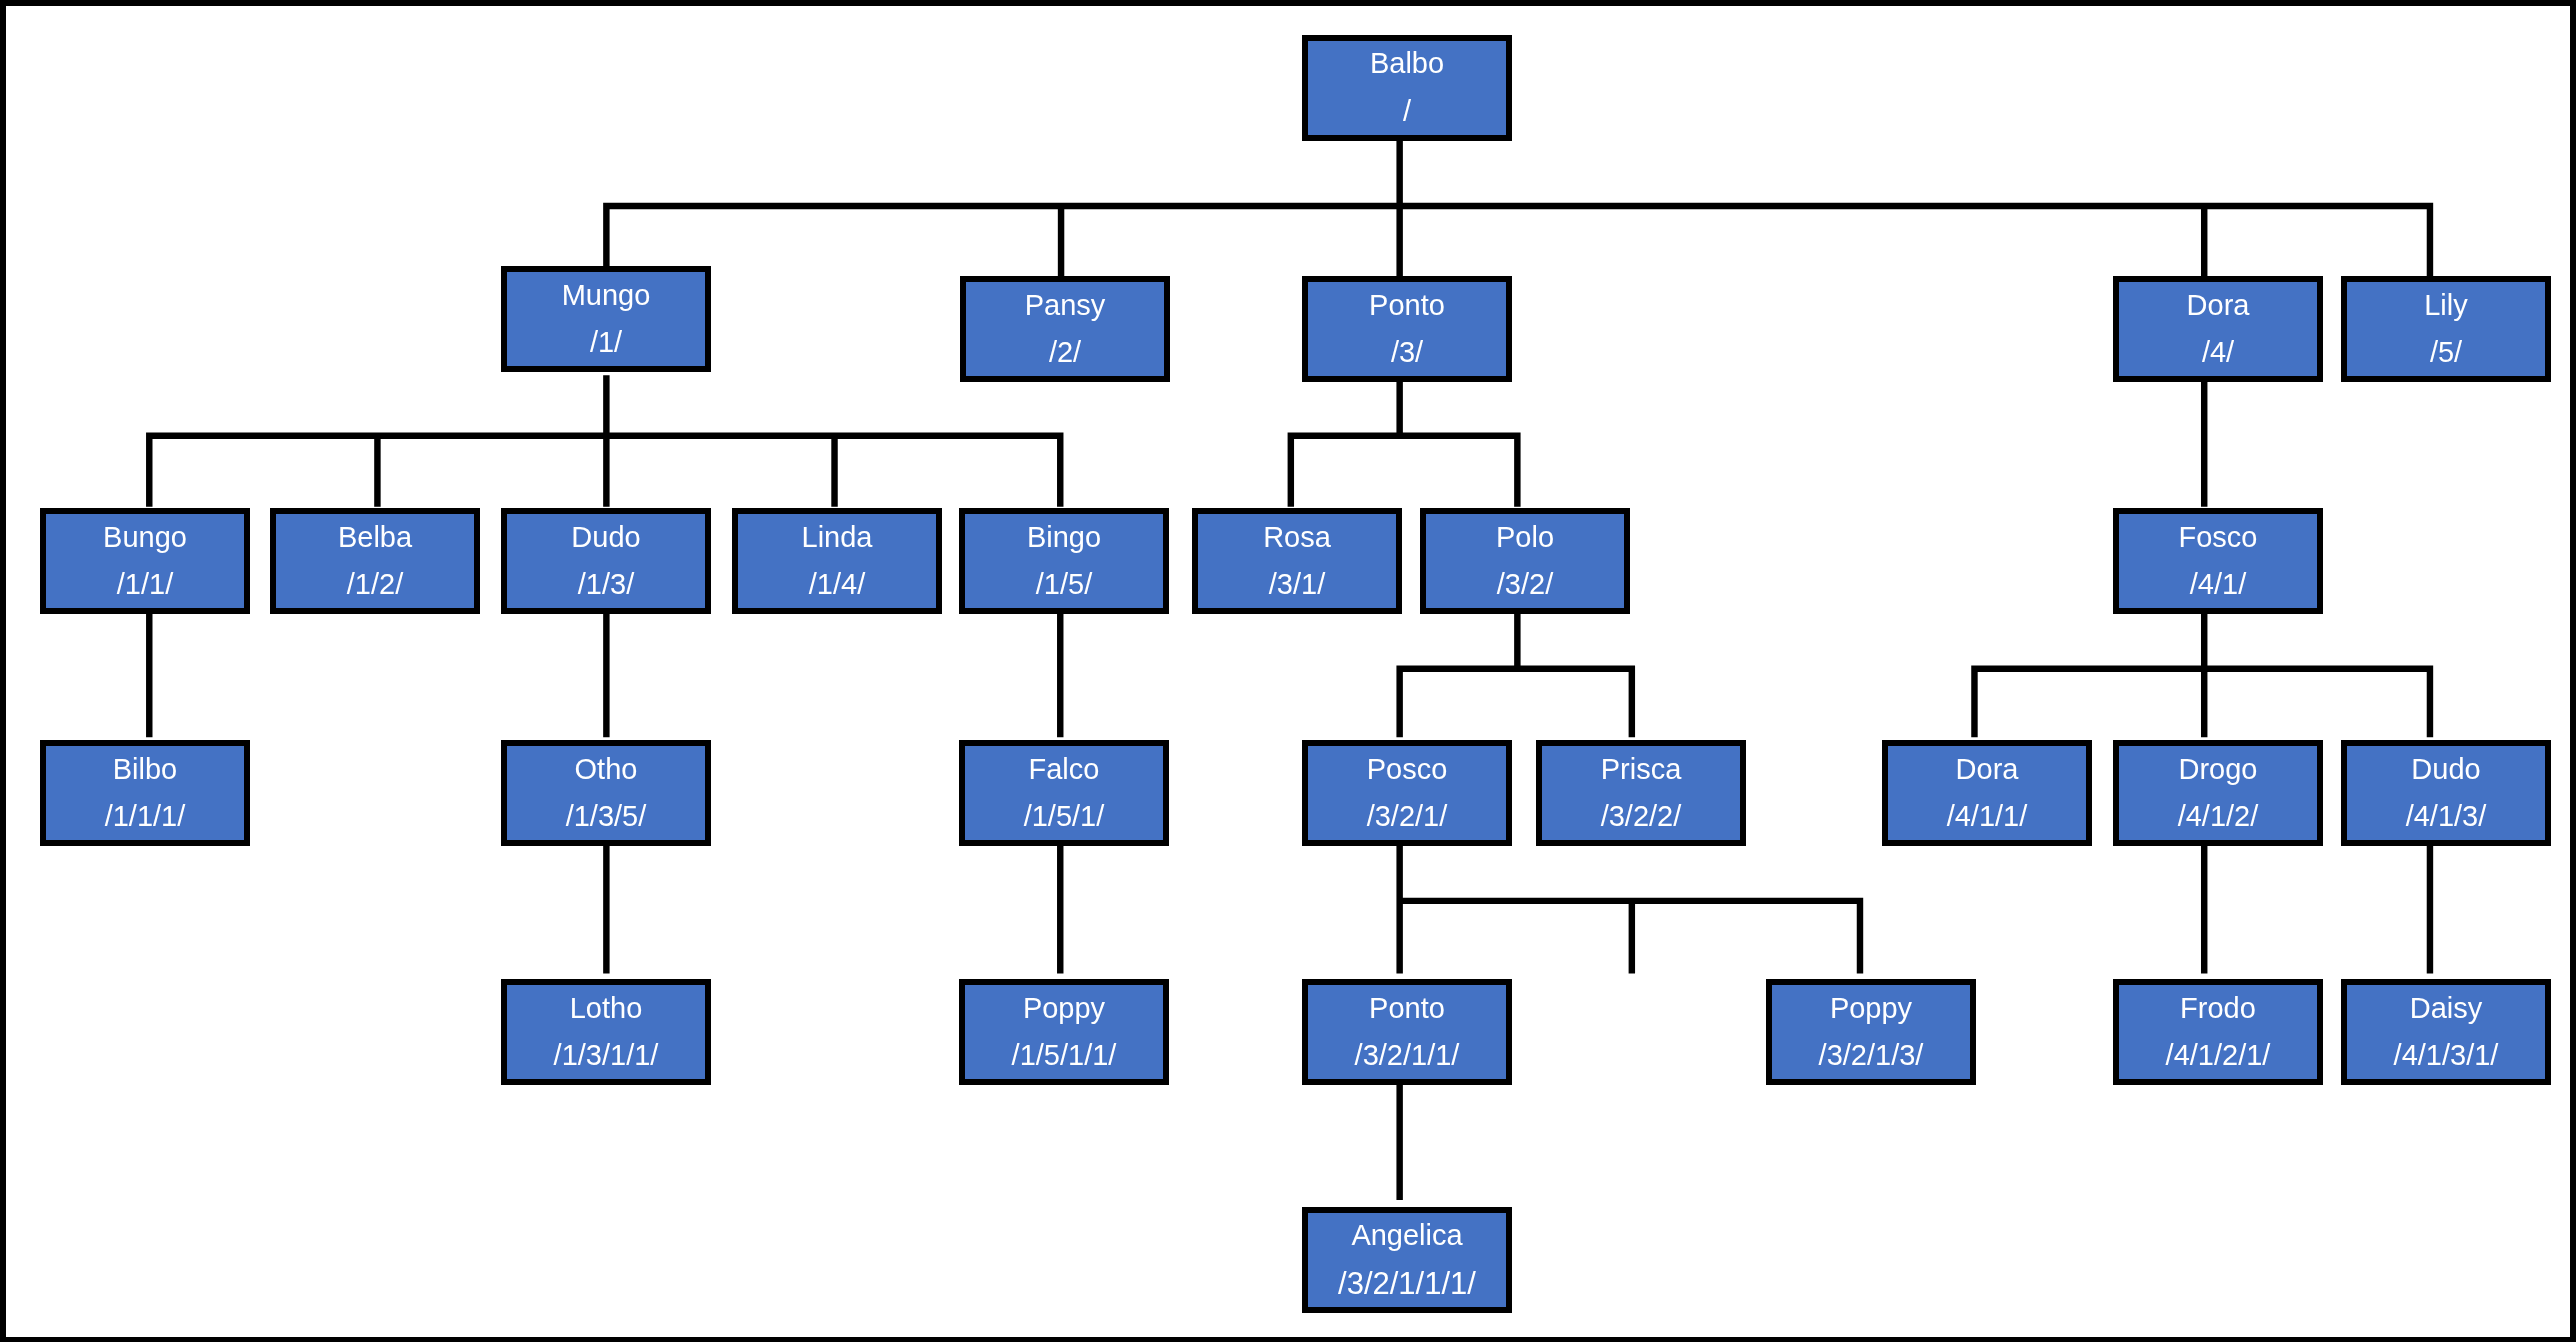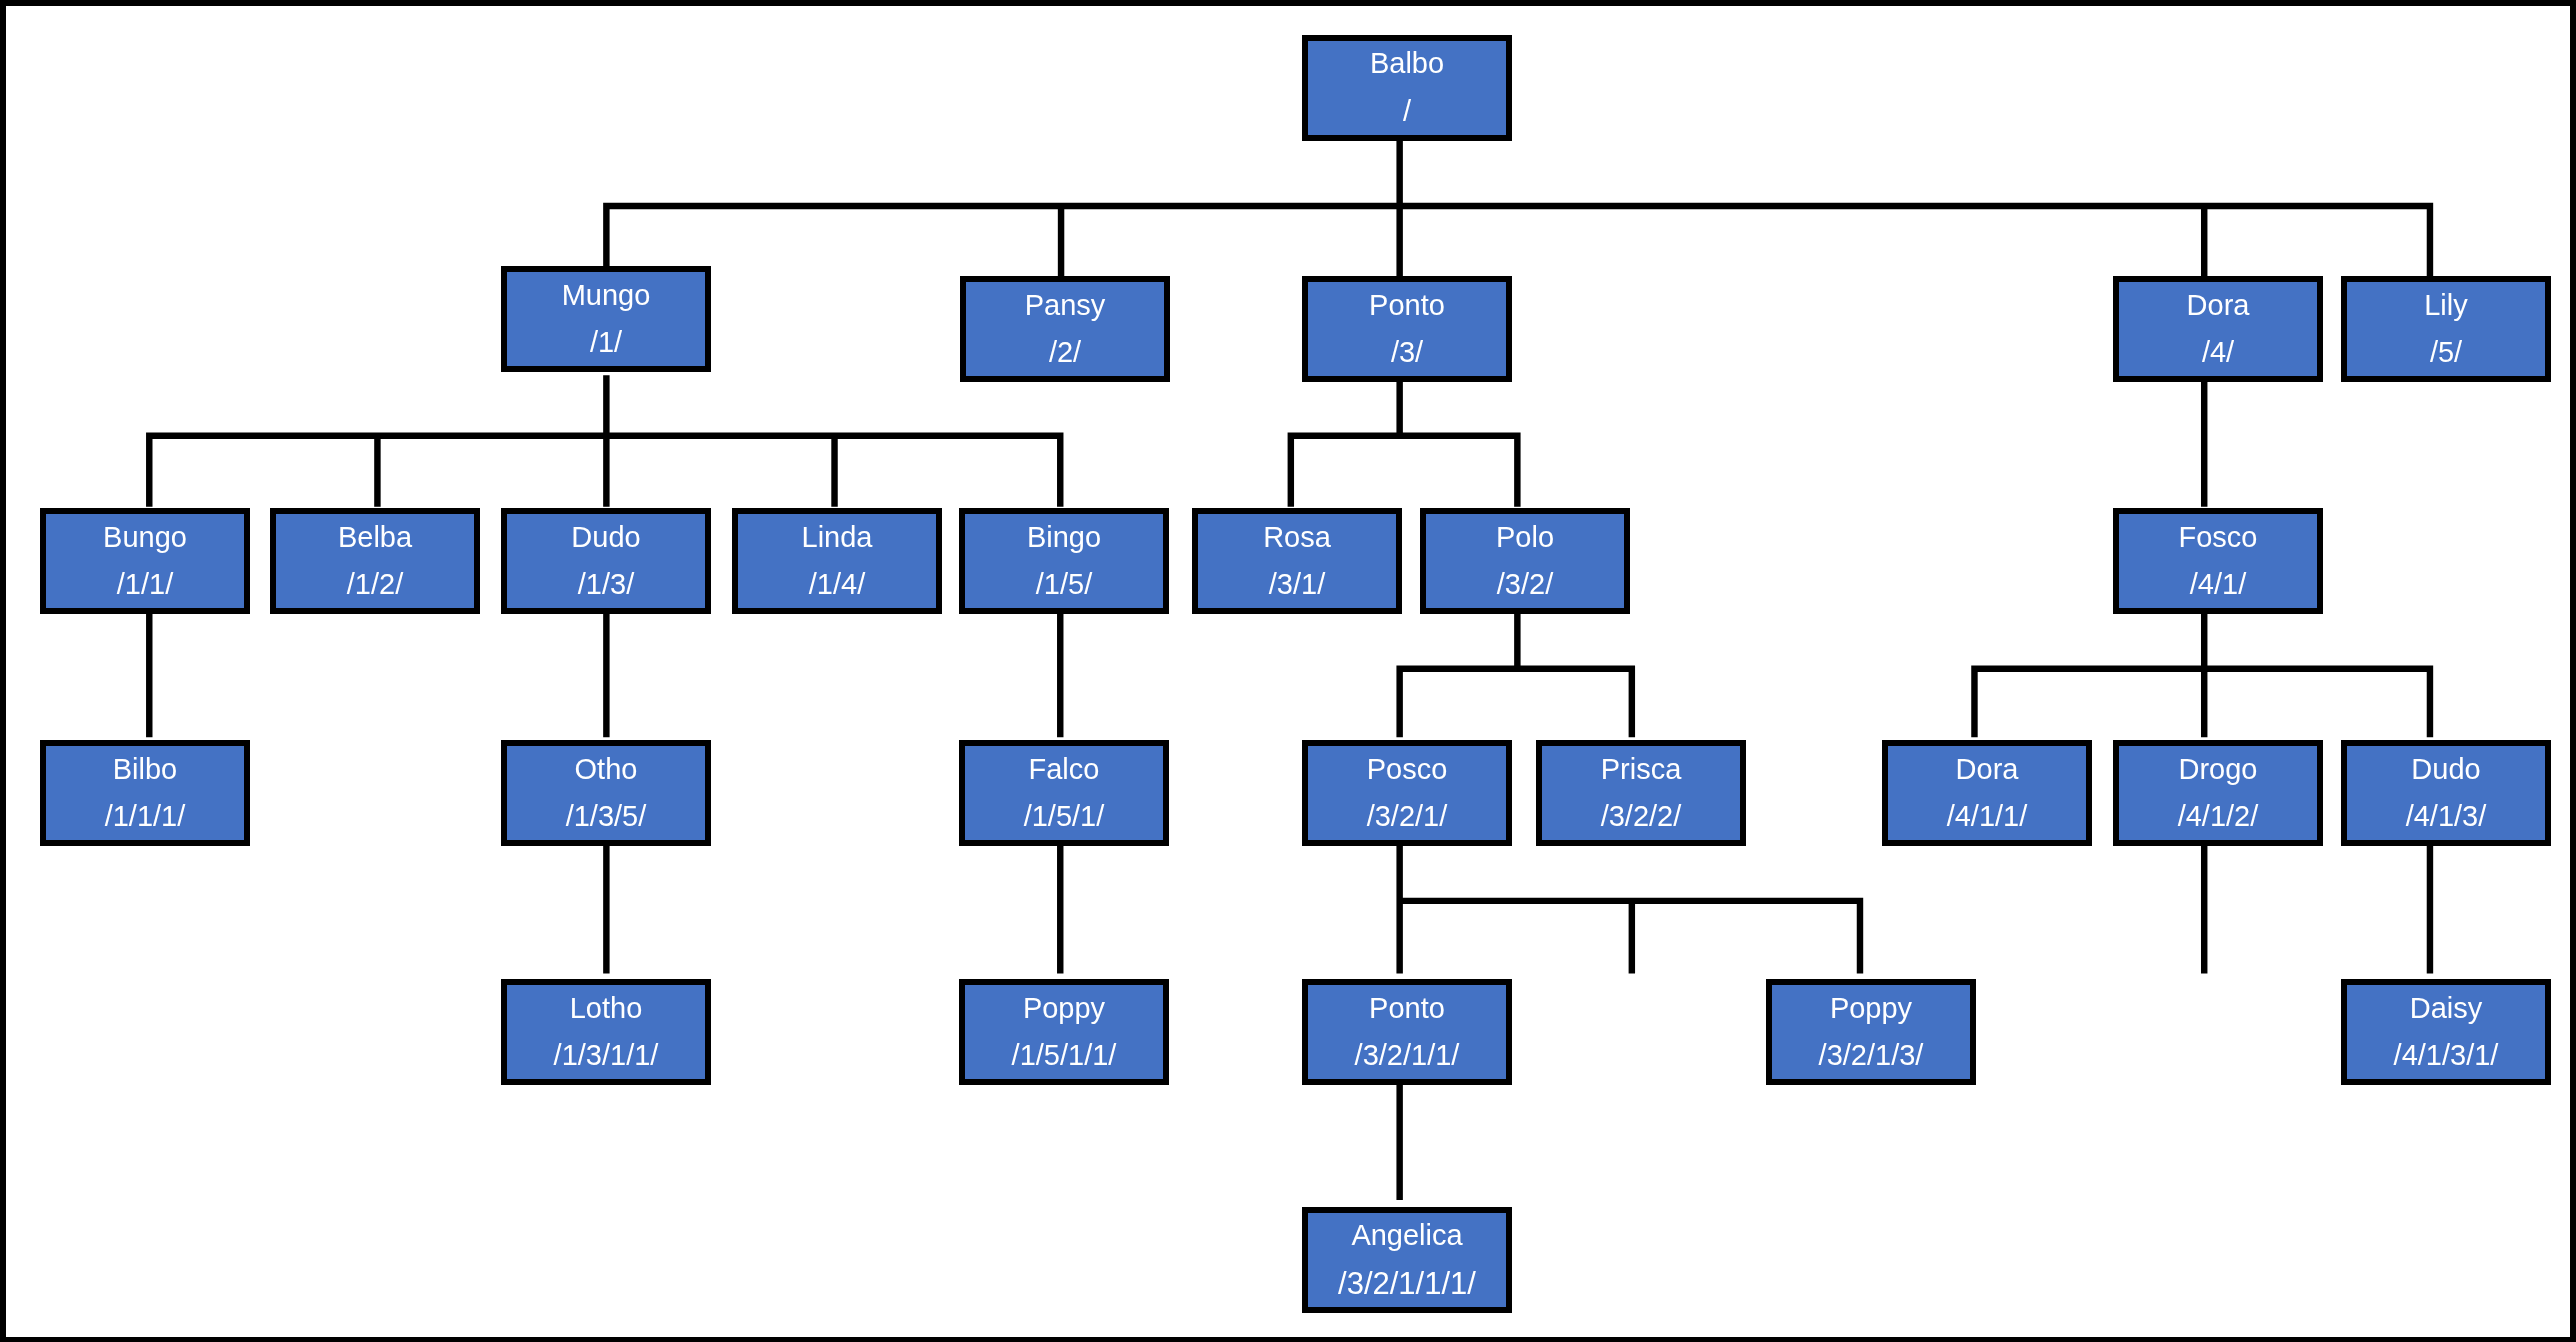--- a/index.html
+++ b/index.html
@@ -178,20 +178,24 @@
     <div class="node-code">/1/5/1/1/</div>
   </div>
   <div class="node" style="left:1296px;top:973px">
     <div class="node-name">Ponto</div>
     <div class="node-code">/3/2/1/1/</div>
   </div>
   <div class="node" style="left:1760px;top:973px">
     <div class="node-name">Poppy</div>
     <div class="node-code">/3/2/1/3/</div>
   </div>
+  <div class="node" style="left:2107px;top:973px">
+    <div class="node-name">Frodo</div>
+    <div class="node-code">/4/1/2/1/</div>
+  </div>
   <div class="node" style="left:2335px;top:973px">
     <div class="node-name">Daisy</div>
     <div class="node-code">/4/1/3/1/</div>
   </div>
 
   <div class="node node--long" style="left:1296px;top:1201px">
     <div class="node-name">Angelica</div>
     <div class="node-code">/3/2/1/1/1/</div>
   </div>
 

